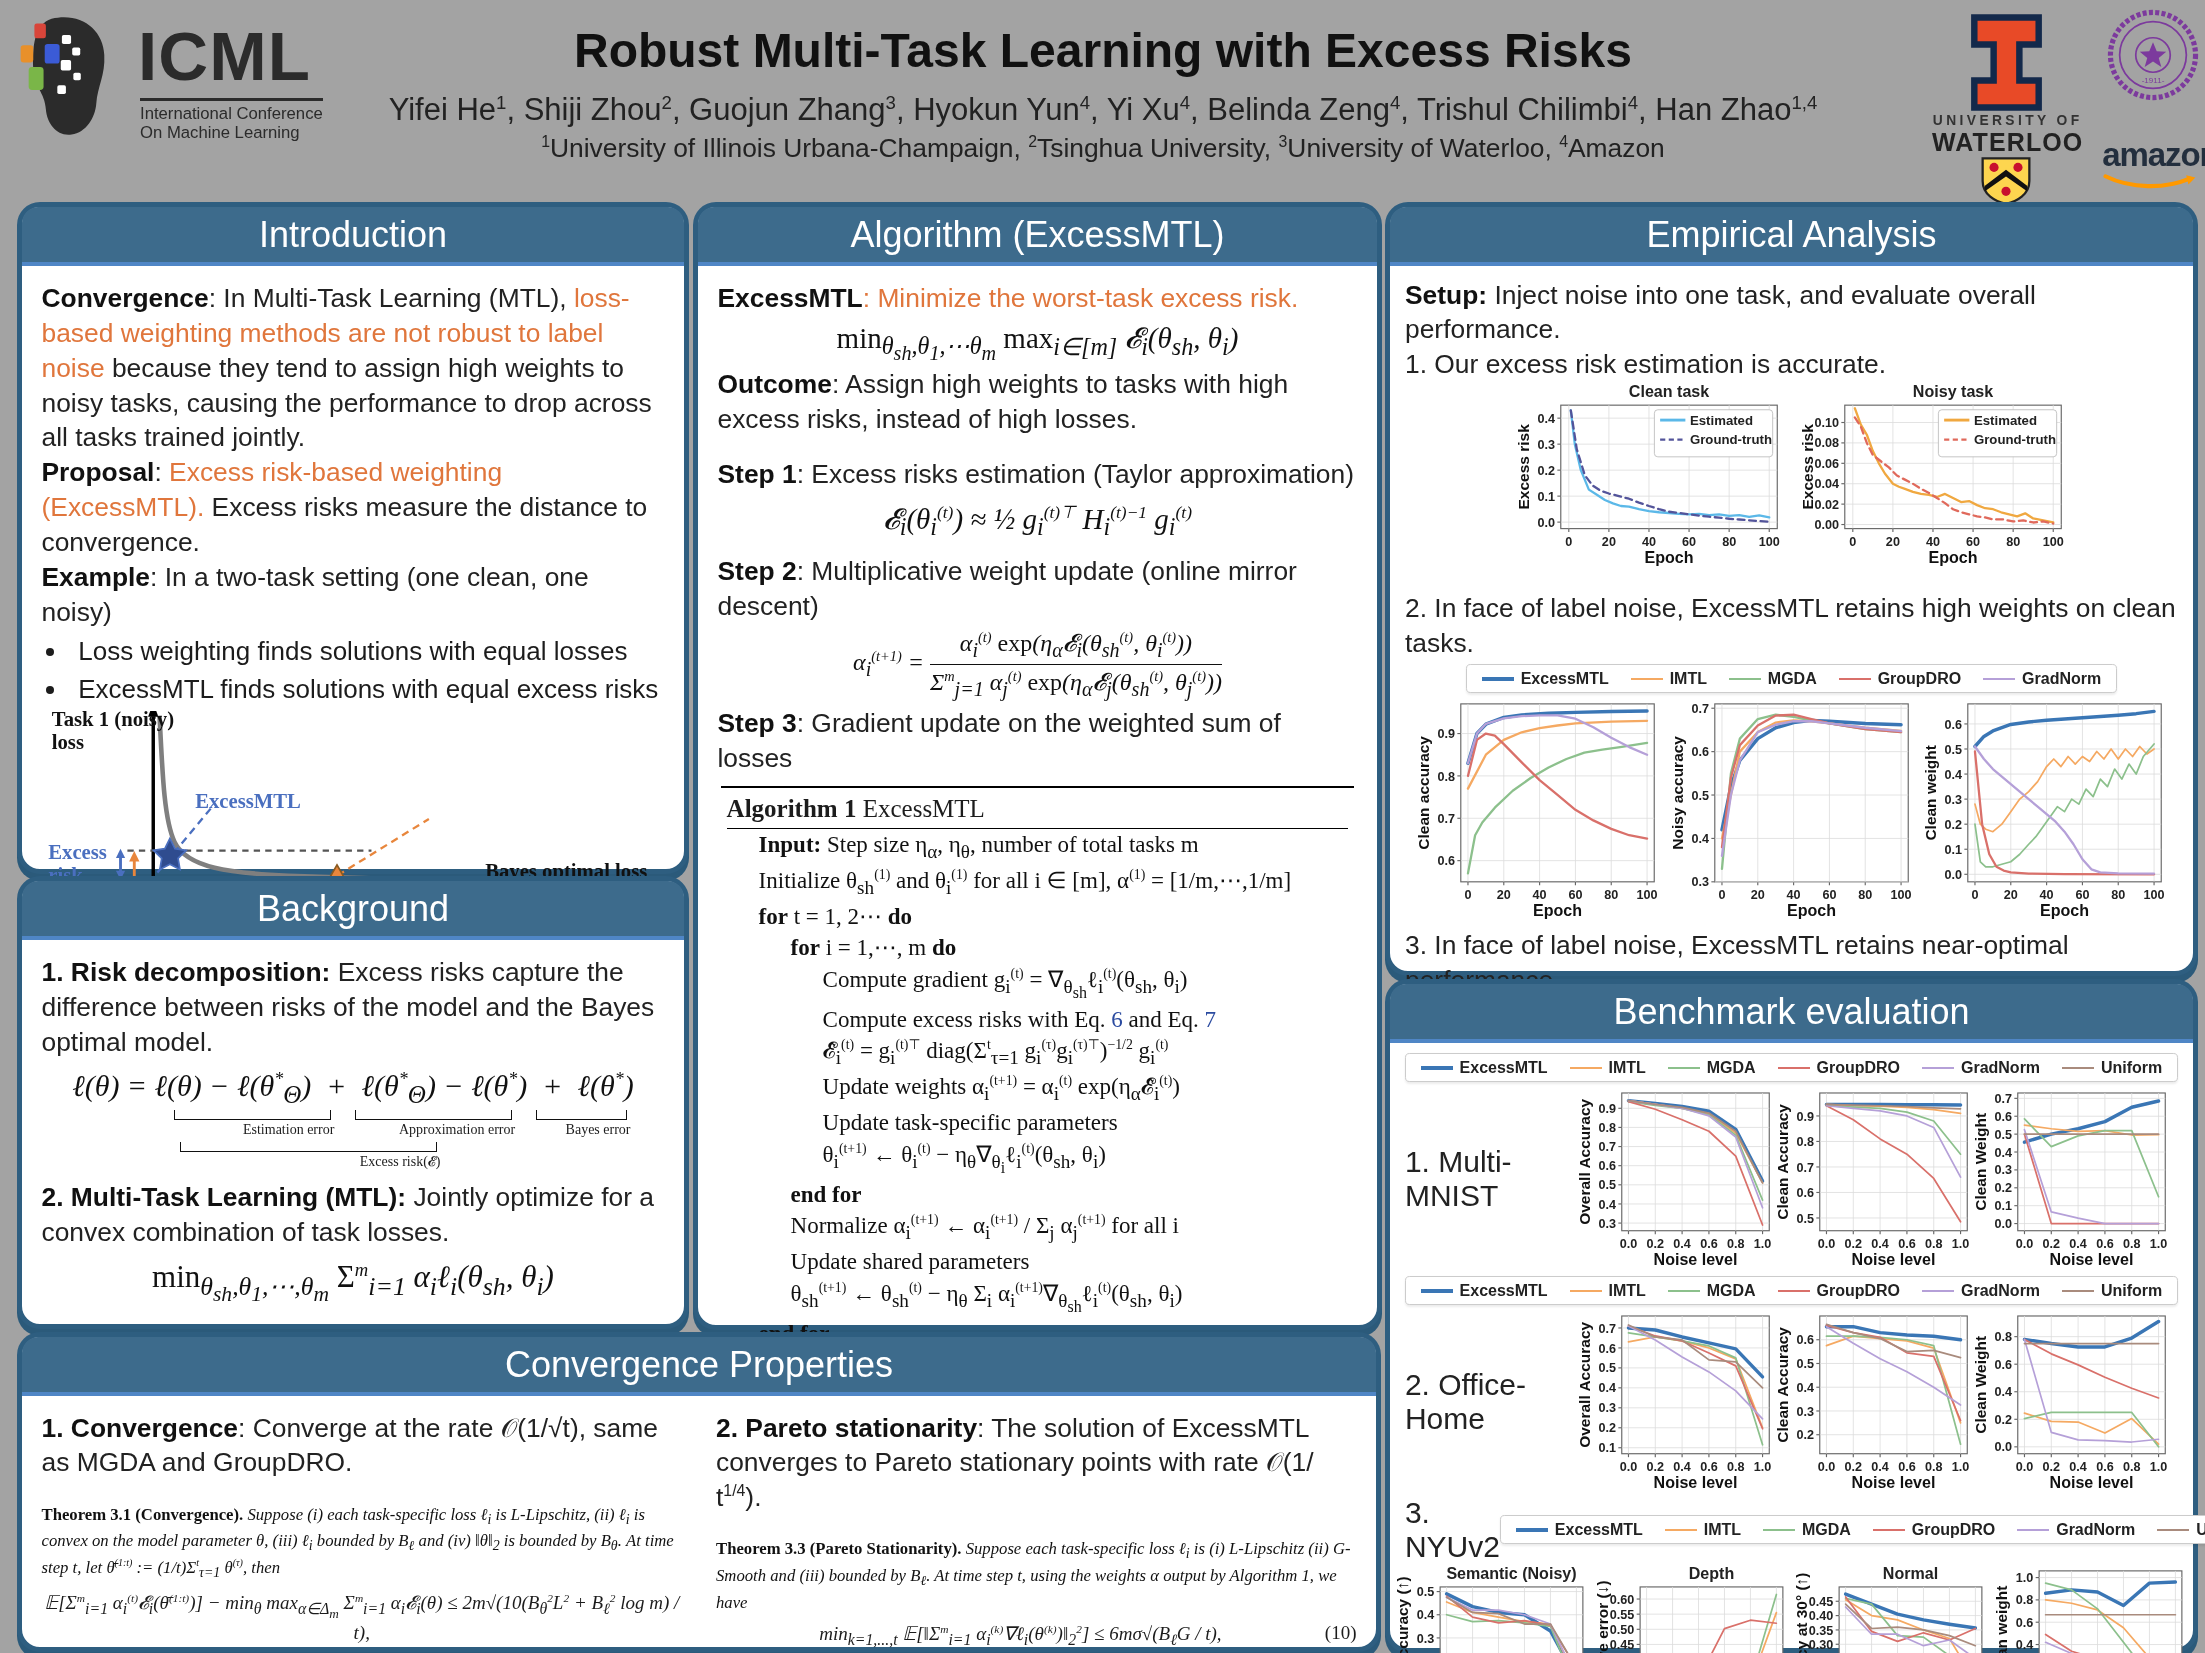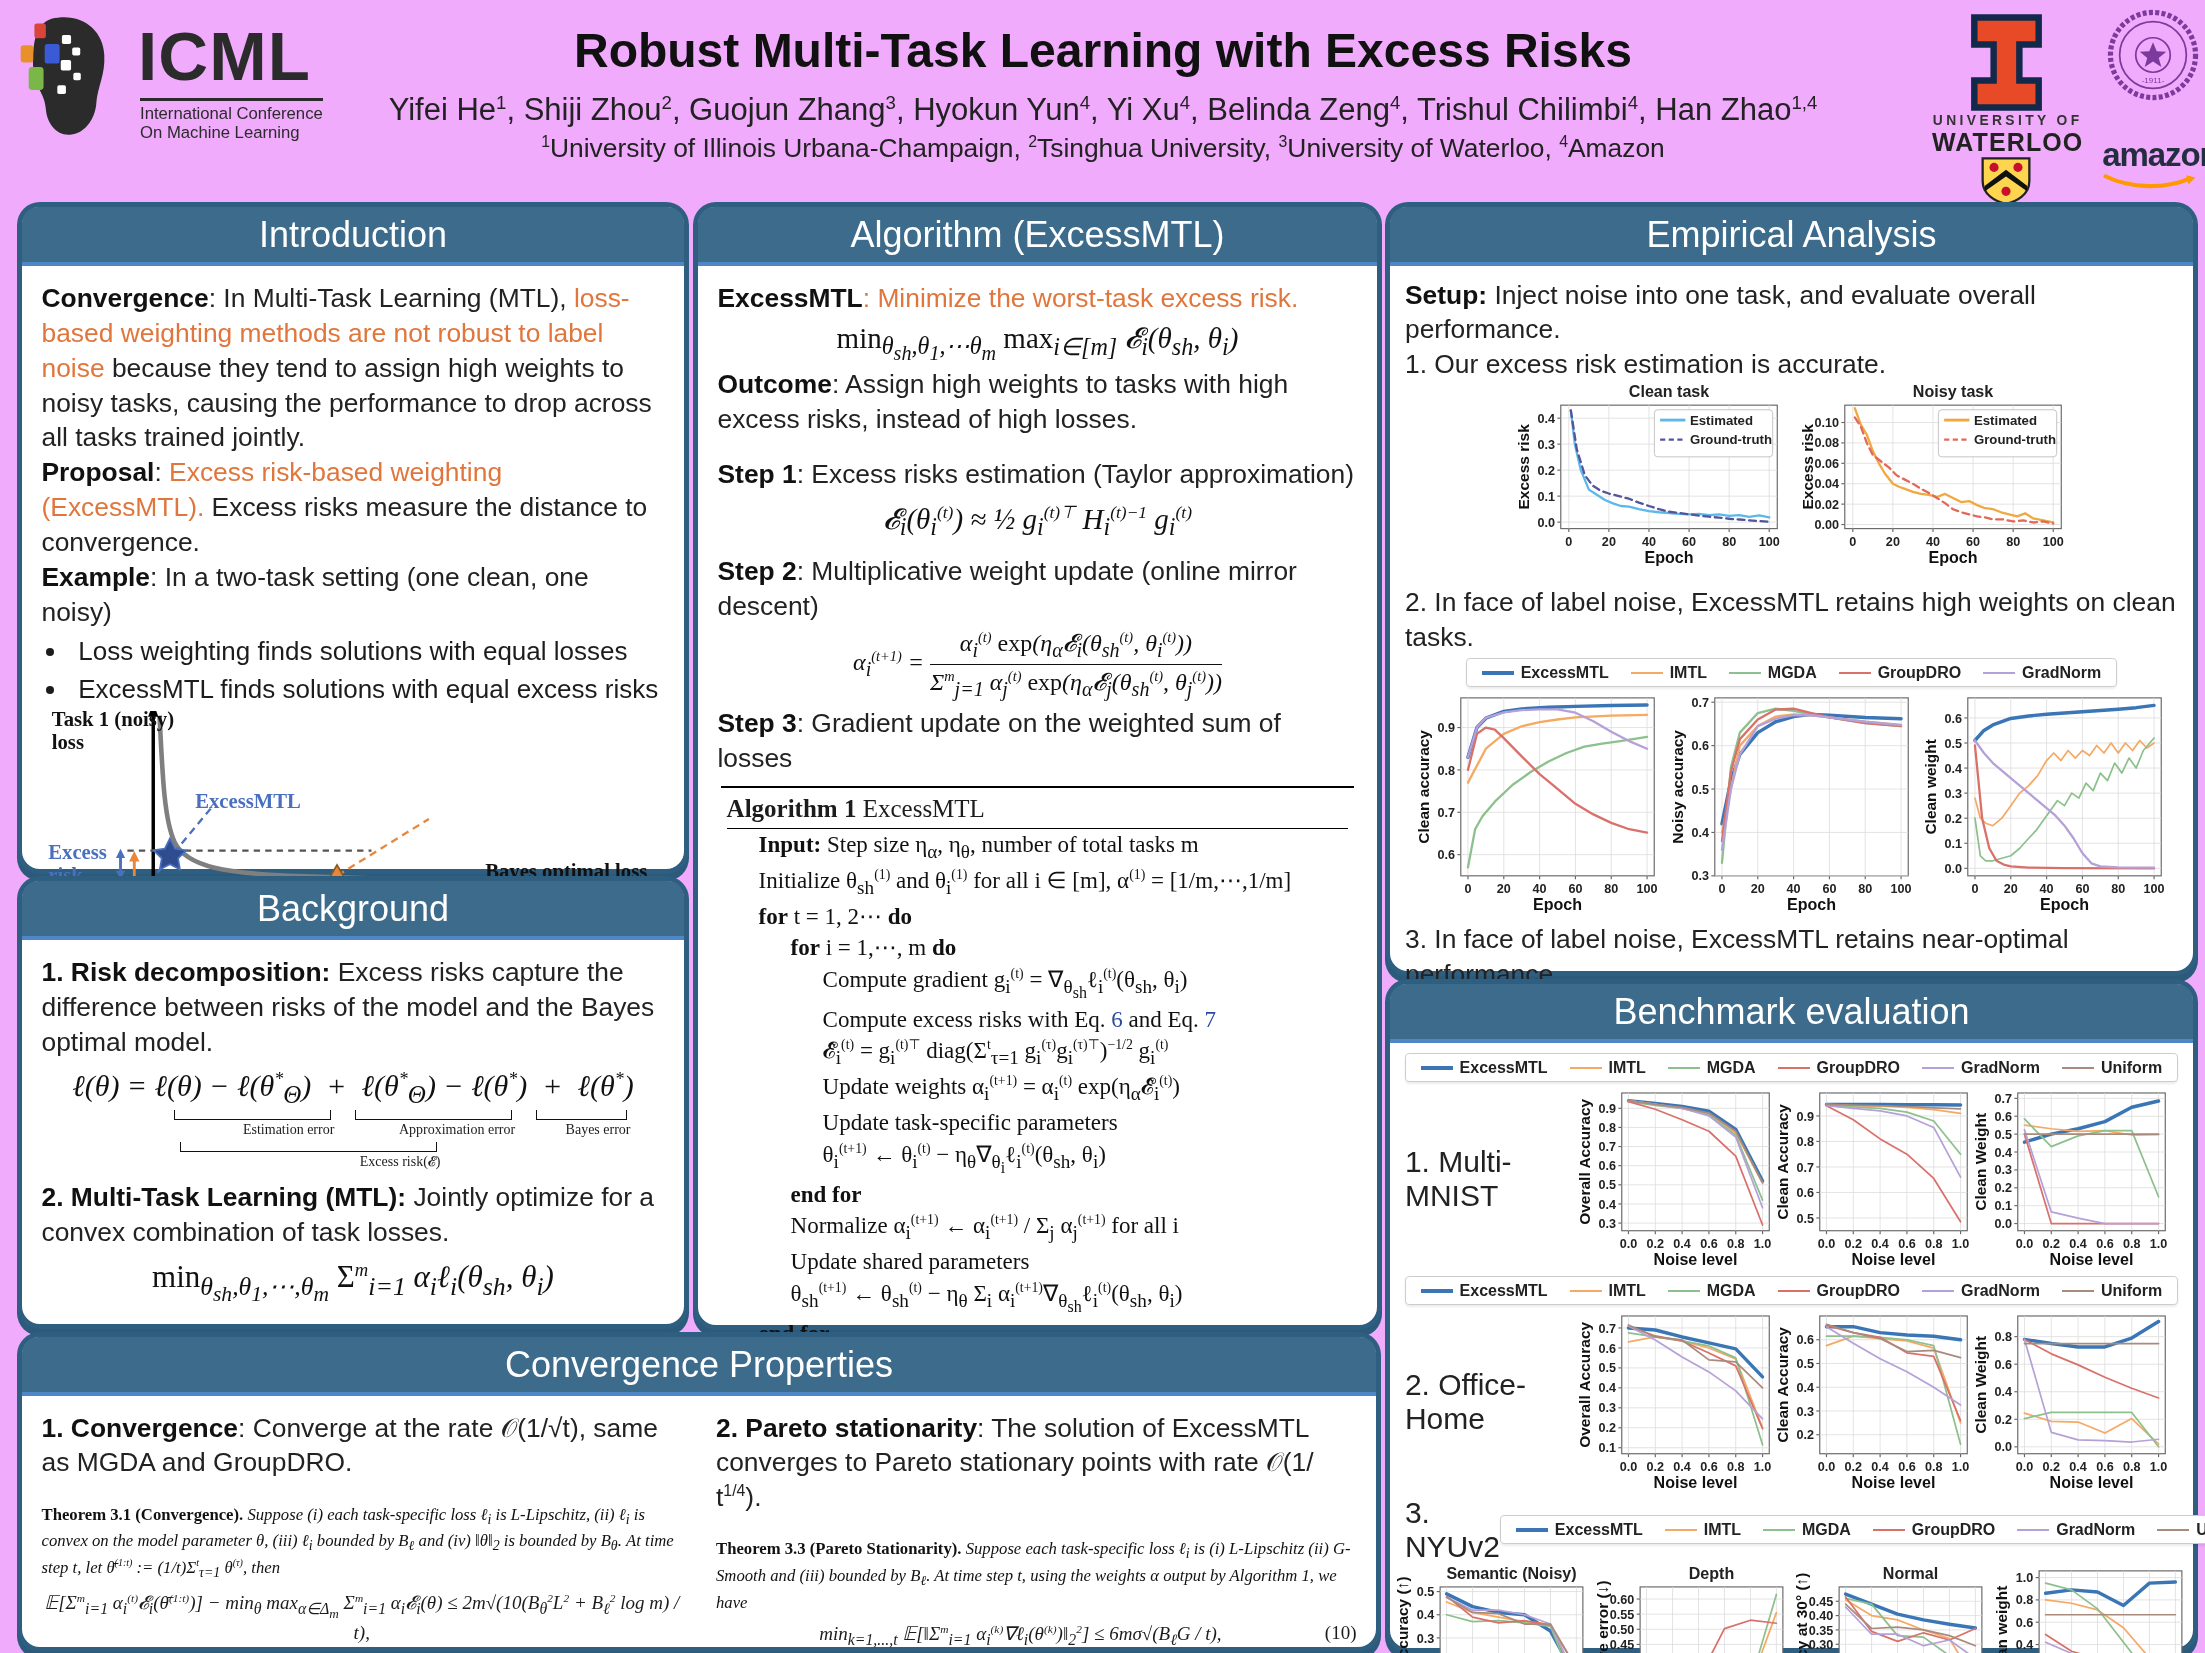--- a/index.html
+++ b/index.html
@@ -1,16 +1,16 @@
 <!DOCTYPE html>
 <html style="font-size:9.2px"><head>
 <meta charset="utf-8">
 <style>
   html,body{margin:0;padding:0;background:#e8e8e8;}
-  .poster{position:relative;width:2205px;height:1654px;background:#f0abfc;overflow:hidden;
+  .poster{position:relative;width:2205px;height:1654px;background:#a3a3a3;overflow:hidden;
           font-family:"Liberation Sans",sans-serif;color:#1c1c1c;}
   
   .hdr{position:absolute;left:0;top:0;width:2205px;height:195px;}
   .hdr-title{position:absolute;left:517px;top:23px;width:1172px;text-align:center;
              font-size:48px;font-weight:bold;color:#111;}
   .hdr-authors{position:absolute;left:345px;top:92px;width:1516px;text-align:center;font-size:31px;color:#222;}
   .hdr-affil{position:absolute;left:345px;top:133px;width:1516px;text-align:center;font-size:26.4px;color:#222;}
   sup{font-size:60%;}
   
   .icml{position:absolute;left:17px;top:11.5px;width:322px;height:126px;}
@@ -377,21 +377,21 @@
               <text x="266.5" y="26" text-anchor="middle" font-size="28" font-weight="600" fill="#222" font-family="Liberation Sans, sans-serif">Noisy task</text>
               <text x="266.5" y="315" text-anchor="middle" font-size="28" font-weight="700" fill="#111" font-family="Liberation Sans, sans-serif">Epoch</text>
               <text x="22" y="147.5" text-anchor="middle" font-size="27" font-weight="700" fill="#111" font-family="Liberation Sans, sans-serif" transform="rotate(-90 22 147.5)">Excess risk</text>
               <rect x="241" y="48" width="206" height="82" fill="#fff" stroke="#bbb" stroke-width="1.5" rx="6"></rect>
               <line x1="251" y1="66" x2="295" y2="66" stroke="#f0a840" stroke-width="5"></line>
               <text x="303" y="74" font-size="23" font-weight="600" fill="#222" font-family="Liberation Sans, sans-serif">Estimated</text>
               <line x1="251" y1="100" x2="295" y2="100" stroke="#e0695b" stroke-width="4" stroke-dasharray="9 6"></line>
               <text x="303" y="108" font-size="23" font-weight="600" fill="#222" font-family="Liberation Sans, sans-serif">Ground-truth</text>
             </svg></div>
       </div>
-      <div class="txt" style="margin-top:14px;">2. In face of label noise, ExcessMTL retains high weights on clean tasks.</div>
+      <div class="txt" style="margin-top:20px;">2. In face of label noise, ExcessMTL retains high weights on clean tasks.</div>
       <div class="legendstrip">
           <div class="leg-item">
             <div class="leg-line" style="border-top-width: 4px; border-top-color: rgb(58, 118, 181);"></div>
             <span>ExcessMTL</span>
           </div>
           <div class="leg-item">
             <div class="leg-line" style="border-top-width: 2.3px; border-top-color: rgb(245, 169, 98);"></div>
             <span>IMTL</span>
           </div>
           <div class="leg-item">

